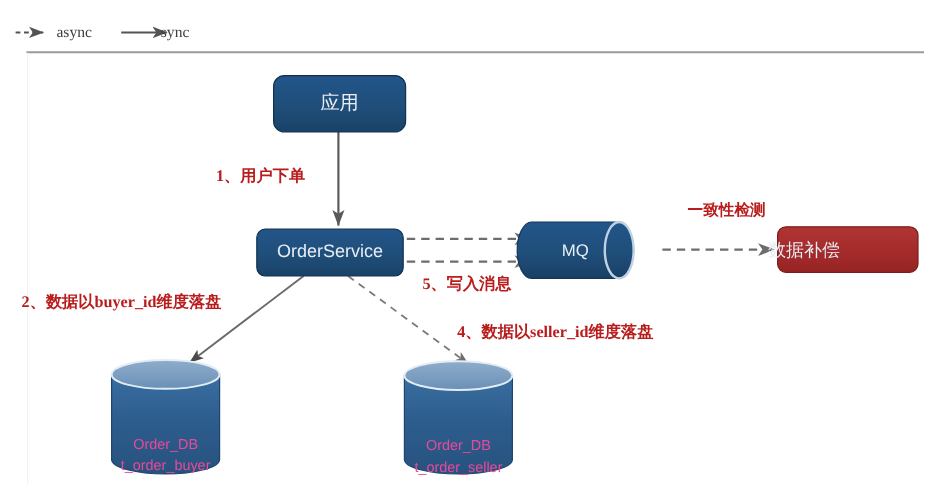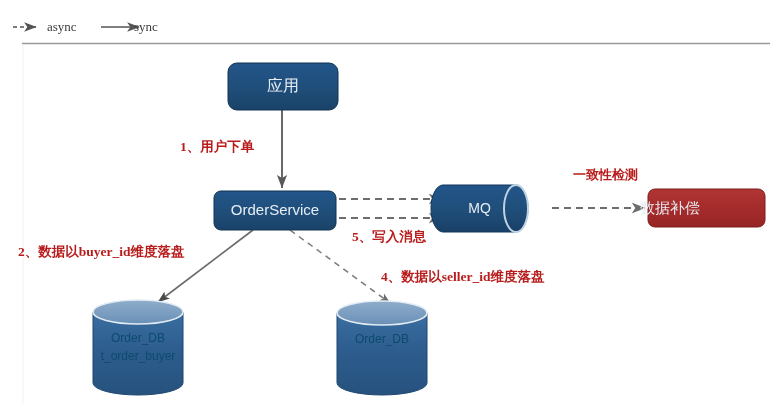--- a/index.html
+++ b/index.html
@@ -33,26 +33,27 @@
     font-family:"Liberation Serif", serif;
     font-size:13.5px;
     font-weight:bold;
     color:#b91c1c;
     white-space:nowrap;
     letter-spacing:0px;
   }
   .db-label{
     position:absolute;
     text-align:center;
-    color:#0c4a6e;
+    color:#ec4899;
     font-family:"Liberation Sans", sans-serif;
     font-size:12px;
     line-height:15px;
     white-space:nowrap;
     pointer-events:none;
+    margin-top:32px;
   }
 </style>
 </head>
 <body>
 
 <div id="stage">
 
   <svg id="diagram-svg" width="777" height="406" viewBox="0 0 777 406">
     <defs>
       <marker id="arrow-solid" markerWidth="9" markerHeight="9" refX="7.2" refY="3.2" orient="auto" markerUnits="strokeWidth">
@@ -165,20 +166,21 @@
   <div class="node-label" style="left:228px; top:76px; width:110px; font-size:16px;">应用</div>
 
   <div class="node-label" style="left:443px; top:200px; width:73px; font-size:14px;">MQ</div>
 
   <div class="node-label" style="left:612px; top:199px; width:116px; font-size:15px;">数据补偿</div>
 
   <div class="db-label" style="left:93px; top:331px; width:90px;">Order_DB</div>
   <div class="db-label" style="left:88px; top:349px; width:100px;">t_order_buyer</div>
 
   <div class="db-label" style="left:337px; top:332px; width:90px;">Order_DB</div>
+  <div class="db-label" style="left:332px; top:350px; width:100px;">t_order_seller</div>
 
   <div class="edge-label" style="left:180px; top:138px;">1、用户下单</div>
 
   <div class="edge-label" style="left:18px; top:243px;">2、数据以buyer_id维度落盘</div>
 
 
   <div class="edge-label" style="left:381px; top:268px;">4、数据以seller_id维度落盘</div>
 
   <div class="edge-label" style="left:352px; top:228px;">5、写入消息</div>
 

